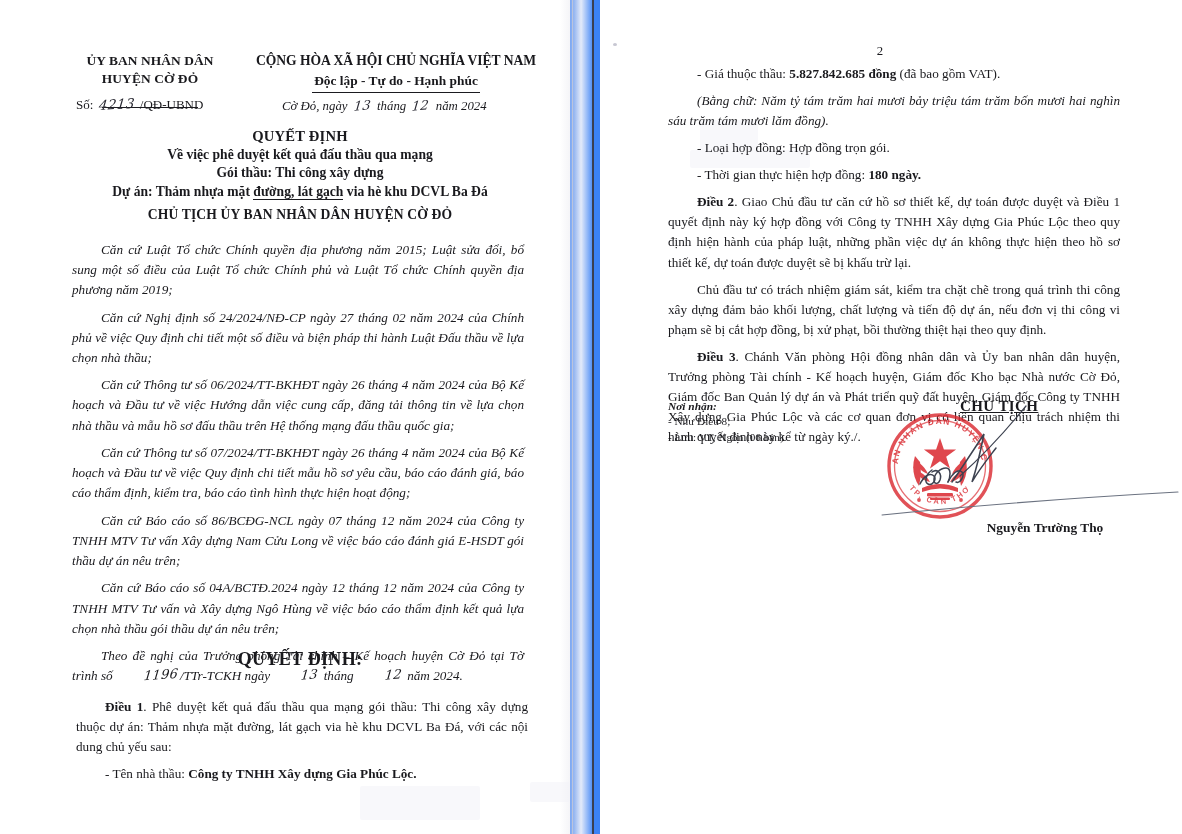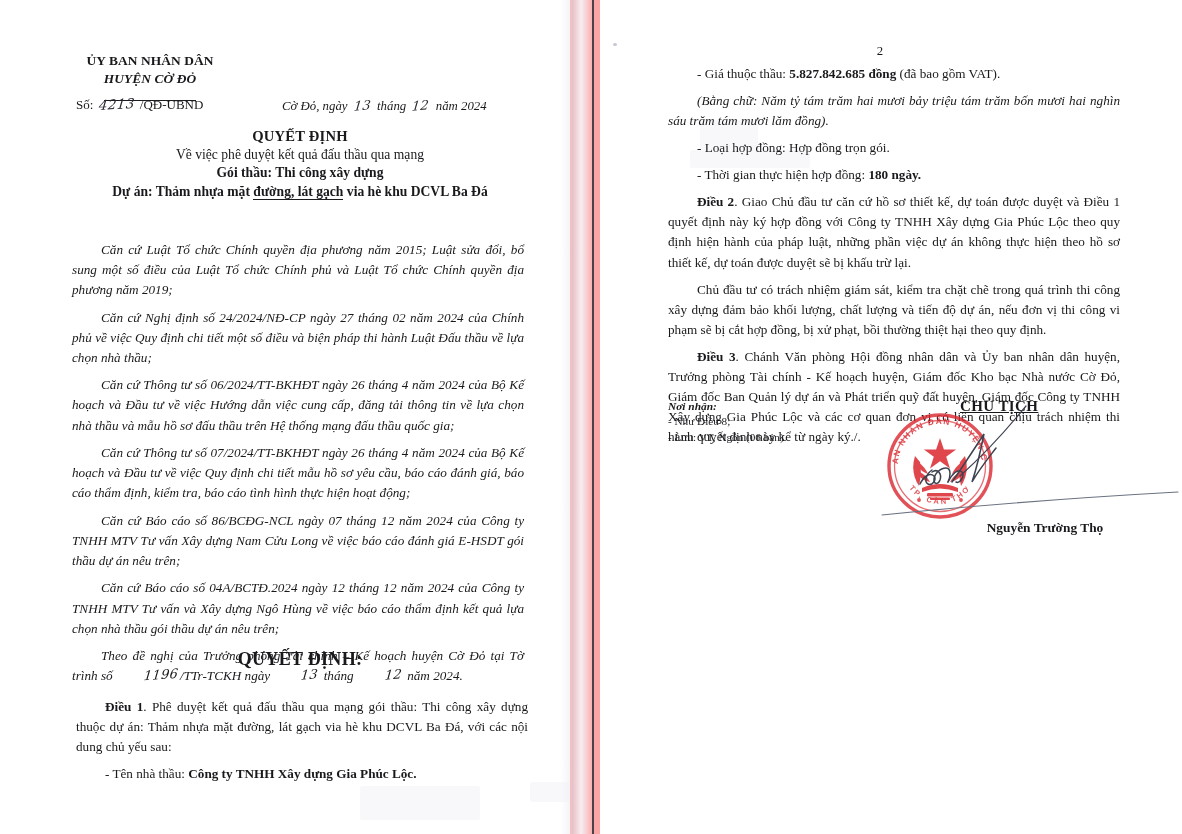--- a/index.html
+++ b/index.html
@@ -15,21 +15,21 @@
     overflow: hidden;
     font-family: "Liberation Serif", "DejaVu Serif", serif;
     color: #19191d;
     -webkit-font-smoothing: antialiased;
   }
 
   
   .scan-spread {
     position: absolute;
     inset: 0;
-    background: #fca5a5;
+    background: #3b82f6;
   }
   .page-sheet {
     position: absolute;
     top: 0;
     height: 834px;
     background: #ffffff;
   }
   .page-sheet.left  { left: 0;    width: 570px; }
   .page-sheet.right { left: 600px; width: 582px; }
 
@@ -76,22 +76,21 @@
     width: 192px;
     text-align: center;
     font-size: 13.4px;
     font-weight: bold;
     line-height: 1.34;
     letter-spacing: .1px;
   }
   .l-head .org .ul-part {
     display: inline-block;
     border-bottom: 1.3px solid #1b1b20;
-    padding-bottom: 12px;
-    font-style: italic;
+    padding-bottom: 19px;
   }
   .l-head .nation {
     flex: 1;
     text-align: center;
     font-size: 13.6px;
     line-height: 1.36;
   }
   .l-head .nation .line1 {
     font-weight: bold;
     letter-spacing: -.05px;
@@ -144,21 +143,21 @@
 
   .title-block {
     position: absolute;
     top: 127px;
     left: 54px;
     width: 492px;
     text-align: center;
     line-height: 1.33;
   }
   .title-block .t1 { font-size: 14.6px; font-weight: bold; letter-spacing: .2px; }
-  .title-block .t2 { font-size: 13.6px; font-weight: normal; }
+  .title-block .t2 { font-size: 13.6px; font-weight: bold; }
   .title-block .t3 { font-size: 13.6px; font-weight: bold; }
   .title-block .t4 { font-size: 13.6px; font-weight: bold; }
   .title-block .t4 .u-seg {
     border-bottom: 1.2px solid #1b1b20;
     padding-bottom: .5px;
   }
 
   .authority {
     position: absolute;
     top: 207px;
@@ -338,20 +337,24 @@
   <div class="artefact" style="top:150px;left:690px;width:120px;height:18px;"></div>
   <div class="artefact" style="top:786px;left:360px;width:120px;height:34px;"></div>
   <div class="artefact" style="top:782px;left:530px;width:40px;height:20px;"></div>
   <div class="speck"></div>
 
   <div class="l-head">
     <div class="org">
       <div>ỦY BAN NHÂN DÂN</div>
       <div><span class="ul-part">HUYỆN CỜ ĐỎ</span></div>
     </div>
+    <div class="nation">
+      <div class="line1">CỘNG HÒA XÃ HỘI CHỦ NGHĨA VIỆT NAM</div>
+      <div><span class="line2">Độc lập - Tự do - Hạnh phúc</span></div>
+    </div>
   </div>
 
   <div class="doc-number">
     <span>Số:</span>
     <span class="hand">4213</span>
     <span>/QĐ-UBND</span>
   </div>
 
   <div class="place-date">
     <span>Cờ Đỏ, ngày</span>
@@ -361,20 +364,21 @@
     <span>năm 2024</span>
   </div>
 
   <div class="title-block">
     <div class="t1">QUYẾT ĐỊNH</div>
     <div class="t2">Về việc phê duyệt kết quả đấu thầu qua mạng</div>
     <div class="t3">Gói thầu: Thi công xây dựng</div>
     <div class="t4"><span>Dự án: Thảm nhựa mặt </span><span class="u-seg">đường, lát gạch</span><span> via hè khu DCVL Ba Đá</span></div>
   </div>
 
+  <div class="authority">CHỦ TỊCH ỦY BAN NHÂN DÂN HUYỆN CỜ ĐỎ</div>
 
   <div class="preamble">
     <p>Căn cứ Luật Tổ chức Chính quyền địa phương năm 2015; Luật sửa đổi, bổ sung một số điều của Luật Tổ chức Chính phủ và Luật Tổ chức Chính quyền địa phương năm 2019;</p>
     <p>Căn cứ Nghị định số 24/2024/NĐ-CP ngày 27 tháng 02 năm 2024 của Chính phủ về việc Quy định chi tiết một số điều và biện pháp thi hành Luật Đấu thầu về lựa chọn nhà thầu;</p>
     <p>Căn cứ Thông tư số 06/2024/TT-BKHĐT ngày 26 tháng 4 năm 2024 của Bộ Kế hoạch và Đầu tư về việc Hướng dẫn việc cung cấp, đăng tải thông tin về lựa chọn nhà thầu và mẫu hồ sơ đấu thầu trên Hệ thống mạng đấu thầu quốc gia;</p>
     <p>Căn cứ Thông tư số 07/2024/TT-BKHĐT ngày 26 tháng 4 năm 2024 của Bộ Kế hoạch và Đầu tư về việc Quy định chi tiết mẫu hồ sơ yêu cầu, báo cáo đánh giá, báo cáo thẩm định, kiểm tra, báo cáo tình hình thực hiện hoạt động;</p>
     <p>Căn cứ Báo cáo số 86/BCĐG-NCL ngày 07 tháng 12 năm 2024 của Công ty TNHH MTV Tư vấn Xây dựng Nam Cửu Long về việc báo cáo đánh giá E-HSDT gói thầu dự án nêu trên;</p>
     <p>Căn cứ Báo cáo số 04A/BCTĐ.2024 ngày 12 tháng 12 năm 2024 của Công ty TNHH MTV Tư vấn và Xây dựng Ngô Hùng về việc báo cáo thẩm định kết quả lựa chọn nhà thầu gói thầu dự án nêu trên;</p>
     <p><span>Theo đề nghị của Trưởng phòng Tài chính – Kế hoạch huyện Cờ Đỏ tại Tờ trình số</span><span class="hand">1196</span><span>/TTr-TCKH ngày</span><span class="hand">13</span> <span>tháng</span><span class="hand">12</span> <span>năm 2024.</span></p>
   </div>

